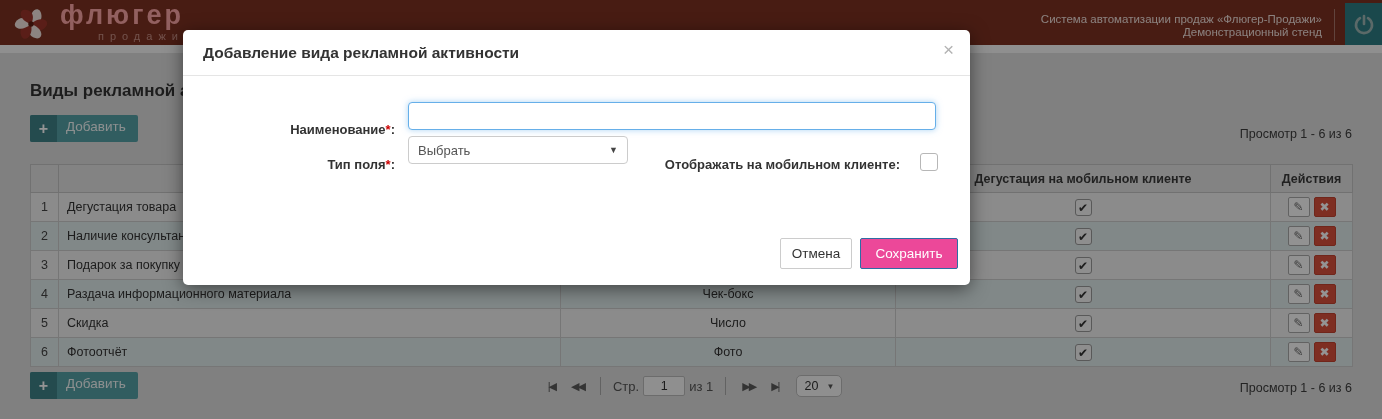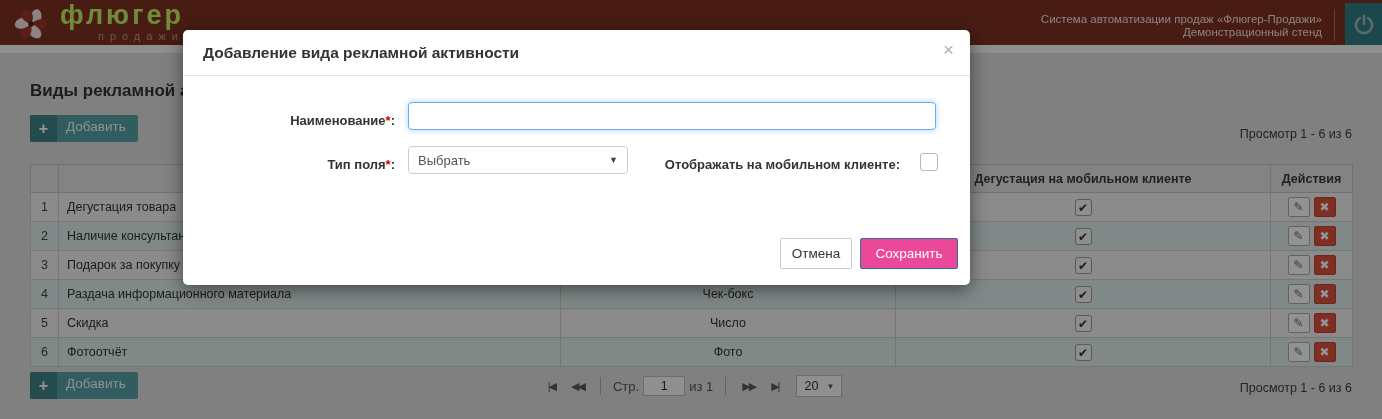--- a/index.html
+++ b/index.html
@@ -6,21 +6,21 @@
   html,body { width:1382px; height:419px; }
   body { font-family:"Liberation Sans","DejaVu Sans",sans-serif; }
   .screen { position:relative; width:1382px; height:419px; background:#dcdcdc; overflow:hidden; }
 
   
   .hdr { position:absolute; left:0; top:0; width:1382px; height:45px; background:#7c3121; }
   .hdr-strip { position:absolute; left:0; top:45px; width:1382px; height:8px; background:#f7f7f7; }
   .logo { position:absolute; left:10px; top:2px; display:flex; align-items:flex-start; }
   .logo svg { width:42px; height:42px; }
   .logo-text { margin-left:8px; line-height:1; }
-  .logo-title { font-size:27px; font-weight:bold; letter-spacing:3px; color:#bef264; }
+  .logo-title { font-size:27px; font-weight:bold; letter-spacing:3px; color:#fca5a5; }
   .logo-sub { font-size:11px; letter-spacing:6px; color:#c78e84; text-align:right; margin-top:2px; }
   .hdr-right { position:absolute; right:0; top:0; height:50px; display:flex; align-items:center; }
   .sysinfo { text-align:right; font-size:11.5px; line-height:13px; color:#efdeda; padding:2px 10px 0 0; }
   .hdr-sep { width:1px; height:32px; background:#a8756a; margin:0 10px 0 2px; }
   .userinfo { text-align:right; font-size:12.5px; line-height:15px; color:#fff; padding-right:8px; }
   .userinfo .u2 { font-weight:bold; }
   .power-btn { width:37px; height:45px; background:#2e7d84; display:flex; align-items:center; justify-content:center; }
 
   
   .content { position:absolute; left:0; top:53px; width:1382px; height:366px; }
@@ -47,33 +47,33 @@
   .tbl-check { display:inline-block; width:17px; height:17px; line-height:16px; background:#f4f4f4; border:1px solid #999; border-radius:3px; font-size:12px; color:#333; text-align:center; vertical-align:middle; }
   .btn-edit { display:inline-block; width:22px; height:20px; line-height:19px; background:#fbfbfb; border:1px solid #aaa; border-radius:2px; color:#666; font-size:12px; text-align:center; vertical-align:middle; margin-right:4px; cursor:pointer; }
   .btn-del { display:inline-block; width:22px; height:20px; line-height:19px; background:#d9503c; border:1px solid #c2432f; border-radius:2px; color:#fff; font-size:12px; font-weight:bold; text-align:center; vertical-align:middle; cursor:pointer; }
 
   
   .pager { position:absolute; left:0; top:322px; width:1382px; display:flex; justify-content:center; align-items:center; font-size:13px; color:#555; }
   .pg-ico { color:#5a5a5a; font-size:11px; letter-spacing:-2px; padding:0 8px; cursor:pointer; }
   .pg-sep { width:1px; height:18px; background:#aaa; margin:0 8px; }
   .pg-label { margin:0 4px; }
   .pg-input { width:42px; height:20px; border:1px solid #bbb; border-radius:2px; background:#f6f6f6; font-size:12.5px; text-align:center; color:#333; font-family:inherit; }
-  .pg-size { display:inline-flex; align-items:center; gap:8px; height:22px; border:1px solid #bbb; border-radius:0; background:#f6f6f6; padding:0 7px; margin-left:10px; font-size:12.5px; color:#333; cursor:pointer; }
+  .pg-size { display:inline-flex; align-items:center; gap:8px; height:22px; border:1px solid #bbb; border-radius:5px; background:#f6f6f6; padding:0 7px; margin-left:10px; font-size:12.5px; color:#333; cursor:pointer; }
   .pg-size .caret { font-size:8px; color:#555; }
 
   
   .overlay { position:absolute; inset:0; background:rgba(0,0,0,0.42); z-index:10; }
   .modal { position:absolute; left:183px; top:30px; width:787px; height:255px; background:#fff; border-radius:5px; box-shadow:0 4px 18px rgba(0,0,0,.5); z-index:20; }
   .m-head { position:absolute; left:0; top:0; right:0; height:46px; border-bottom:1px solid #e5e5e5; }
   .m-title { position:absolute; left:20px; top:14px; font-size:15.5px; font-weight:bold; color:#333; }
   .m-close { position:absolute; right:16px; top:10px; font-size:19px; color:#b3b3b3; cursor:pointer; line-height:1; }
   .m-label { position:absolute; width:212px; text-align:right; font-size:13px; font-weight:bold; color:#333; }
   .m-label .req { color:#c00; }
   .m-input { position:absolute; left:225px; top:72px; width:528px; height:28px; border:1px solid #66afe9; border-radius:4px; box-shadow:0 0 6px rgba(102,175,233,.55); font-size:13px; padding:0 8px; outline:none; font-family:inherit; }
-  .m-select { position:absolute; left:225px; top:116px; width:220px; height:28px; border:1px solid #ccc; border-radius:4px; background:#fff; display:flex; align-items:center; justify-content:space-between; padding:0 9px; font-size:13px; color:#555; cursor:pointer; }
+  .m-select { position:absolute; left:225px; top:106px; width:220px; height:28px; border:1px solid #ccc; border-radius:4px; background:#fff; display:flex; align-items:center; justify-content:space-between; padding:0 9px; font-size:13px; color:#555; cursor:pointer; }
   .m-select .caret { font-size:9px; color:#444; }
   .m-lbl2 { position:absolute; left:455px; top:127px; width:262px; text-align:right; font-size:13px; font-weight:bold; color:#333; }
   .m-checkbox { position:absolute; left:737px; top:123px; width:18px; height:18px; border:1px solid #b7b7b7; border-radius:3px; background:#fff; cursor:pointer; }
   .m-btn { position:absolute; top:208px; height:31px; border-radius:2px; font-size:13.5px; display:flex; align-items:center; justify-content:center; cursor:pointer; font-family:inherit; }
   .m-cancel { right:118px; width:72px; background:#fff; border:1px solid #ccc; color:#333; }
   .m-save { right:12px; width:98px; background:#ec4899; border:1px solid #2e6da4; color:#fff; }
 </style>
 </head>
 <body>
 
@@ -222,21 +222,21 @@
   </div>
 
   <div class="overlay"></div>
 
   <div class="modal">
     <div class="m-head">
       <div class="m-title">Добавление вида рекламной активности</div>
       <div class="m-close">×</div>
     </div>
 
-    <div class="m-label" style="top:83px; left:0;text-align:right;">
+    <div class="m-label" style="top:92px; left:0;text-align:right;">
       <span>Наименование</span><span class="req">*</span><span>:</span>
     </div>
     <input class="m-input" value="" style="">
 
     <div class="m-label" style="top:127px; left:0;">
       <span>Тип поля</span><span class="req">*</span><span>:</span>
     </div>
     <div class="m-select">
       <span>Выбрать</span>
       <span class="caret">▼</span>

